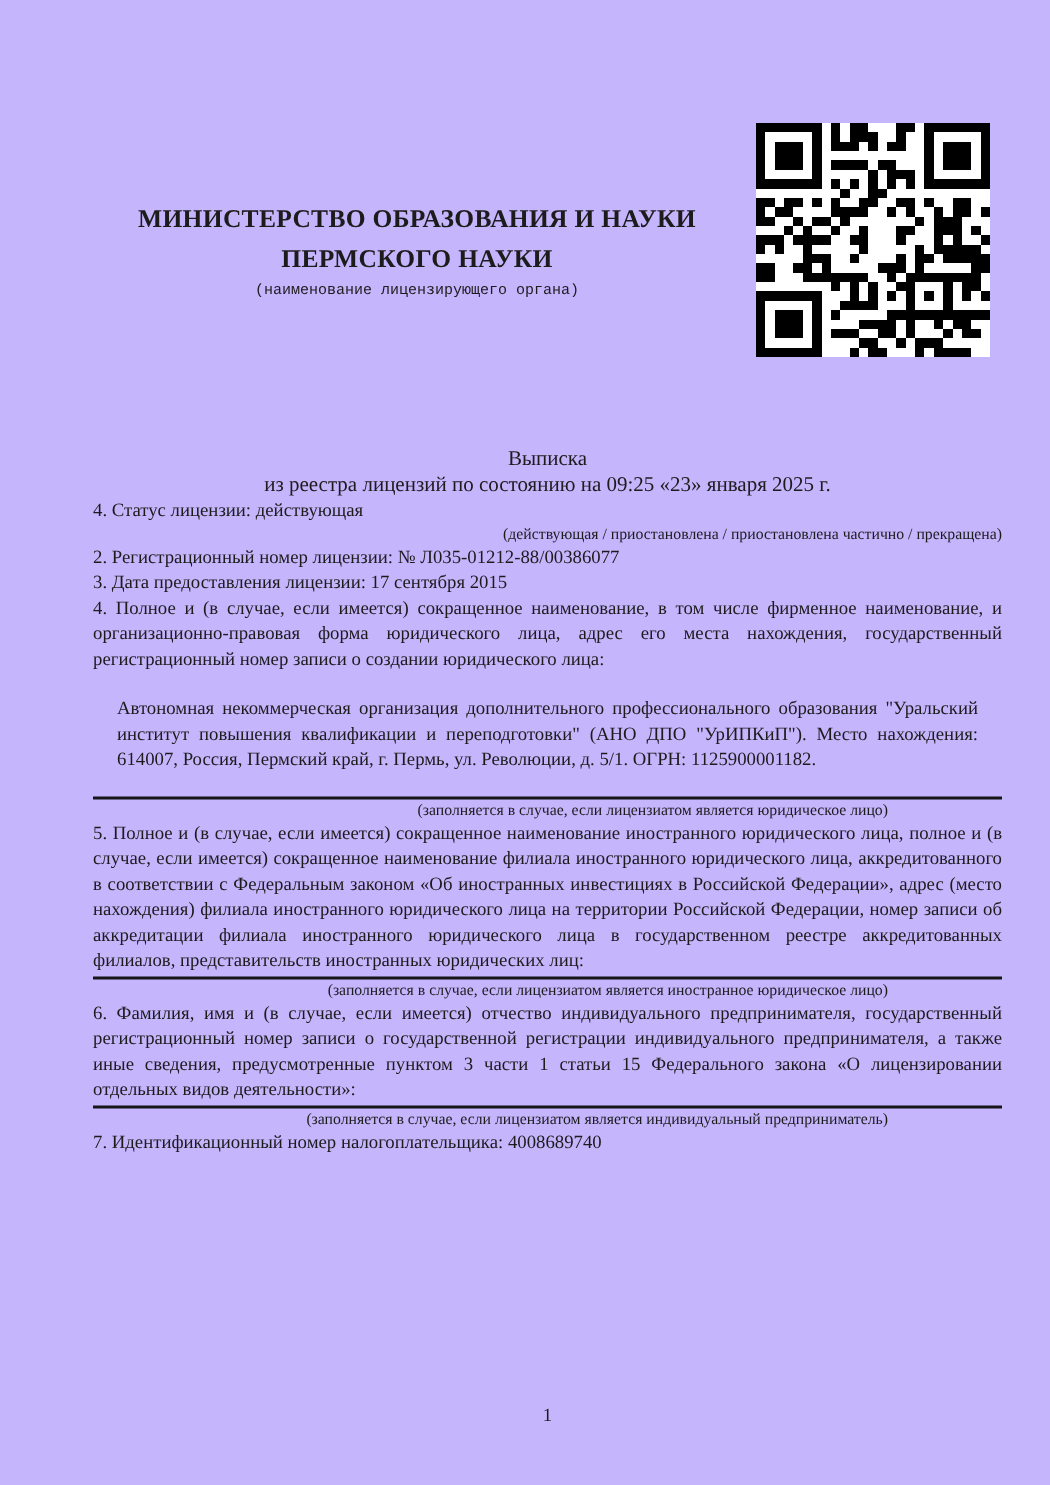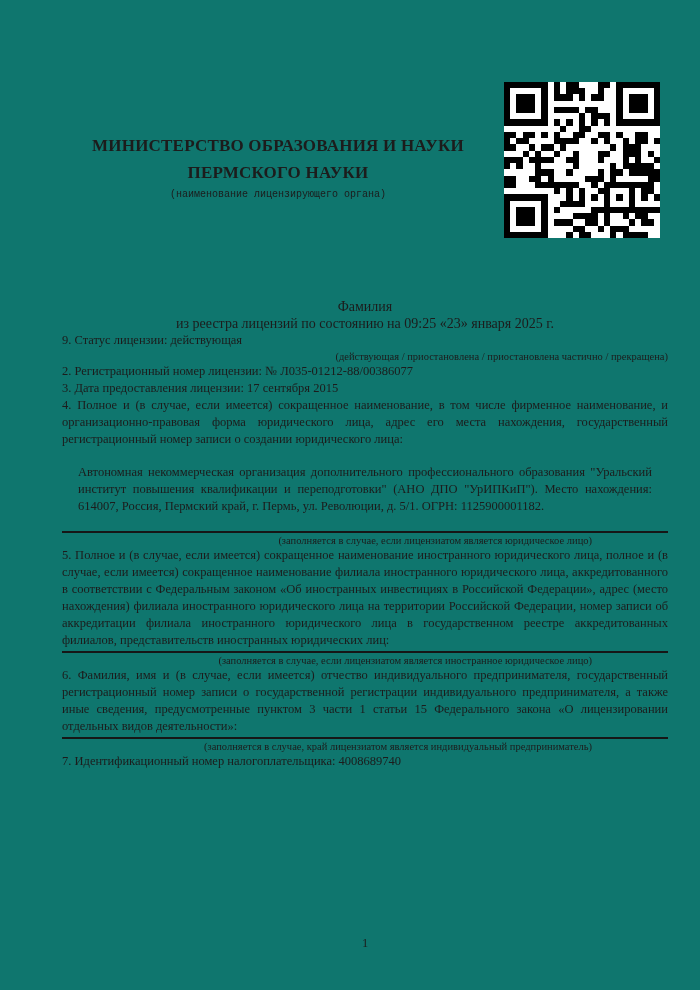--- a/index.html
+++ b/index.html
@@ -1,21 +1,21 @@
 <!DOCTYPE html>
 <html lang="ru"><head>
 <meta charset="utf-8">
 <style>
   html, body { margin:0; padding:0; background:#ffffff; }
   .page {
     position:relative;
     width:700px; height:990px;
     box-sizing:border-box;
     padding:0 32px 0 62px;
-    background:#0f766e;
+    background:#c4b5fd;
     color:#1c1c1c;
     font-family:"Liberation Serif","DejaVu Serif",serif;
     font-size:12.5px;
     line-height:17px;
     overflow:hidden;
   }
   .qr-box {
     position:absolute; top:82px; right:40px;
     width:156px; height:156px;
   }
@@ -393,40 +393,40 @@
       </svg>
   </div>
 
   <header class="ministry">
     <div class="ministry-line">МИНИСТЕРСТВО ОБРАЗОВАНИЯ И НАУКИ</div>
     <div class="ministry-line">ПЕРМСКОГО НАУКИ</div>
     <div class="ministry-caption">(наименование лицензирующего органа)</div>
   </header>
 
   <div class="doc-title">
-    <div>Фамилия</div>
+    <div>Выписка</div>
     <div>из реестра лицензий по состоянию на 09:25 «23» января 2025 г.</div>
   </div>
 
-  <p class="item mt-item1">9. Статус лицензии: действующая</p>
+  <p class="item mt-item1">4. Статус лицензии: действующая</p>
   <div class="caption caption-shift-right">(действующая / приостановлена / приостановлена частично / прекращена)</div>
 
   <p class="item mt-item2">2. Регистрационный номер лицензии: № Л035-01212-88/00386077</p>
 
   <p class="item mt-item3">3. Дата предоставления лицензии: 17 сентября 2015</p>
 
   <p class="item mt-item4 justify">4. Полное и (в случае, если имеется) сокращенное наименование, в том числе фирменное наименование, и организационно-правовая форма юридического лица, адрес его места нахождения, государственный регистрационный номер записи о создании юридического лица:</p>
   <p class="value justify">Автономная некоммерческая организация дополнительного профессионального образования "Уральский институт повышения квалификации и переподготовки" (АНО ДПО "УрИПКиП"). Место нахождения: 614007, Россия, Пермский край, г. Пермь, ул. Революции, д. 5/1. ОГРН: 1125900001182.</p>
   <hr class="rule">
   <div class="caption caption-shift-left">(заполняется в случае, если лицензиатом является юридическое лицо)</div>
 
   <p class="item mt-item5 justify">5. Полное и (в случае, если имеется) сокращенное наименование иностранного юридического лица, полное и (в случае, если имеется) сокращенное наименование филиала иностранного юридического лица, аккредитованного в соответствии с Федеральным законом «Об иностранных инвестициях в Российской Федерации», адрес (место нахождения) филиала иностранного юридического лица на территории Российской Федерации, номер записи об аккредитации филиала иностранного юридического лица в государственном реестре аккредитованных филиалов, представительств иностранных юридических лиц:</p>
   <hr class="rule">
   <div class="caption caption-shift-left">(заполняется в случае, если лицензиатом является иностранное юридическое лицо)</div>
 
   <p class="item mt-item6 justify">6. Фамилия, имя и (в случае, если имеется) отчество индивидуального предпринимателя, государственный регистрационный номер записи о государственной регистрации индивидуального предпринимателя, а также иные сведения, предусмотренные пунктом 3 части 1 статьи 15 Федерального закона «О лицензировании отдельных видов деятельности»:</p>
   <hr class="rule">
-  <div class="caption caption-shift-left">(заполняется в случае, край лицензиатом является индивидуальный предприниматель)</div>
+  <div class="caption caption-shift-left">(заполняется в случае, если лицензиатом является индивидуальный предприниматель)</div>
 
   <p class="item mt-item7">7. Идентификационный номер налогоплательщика: 4008689740</p>
 
   <div class="page-number">1</div>
 </div>
 
 </body></html>

